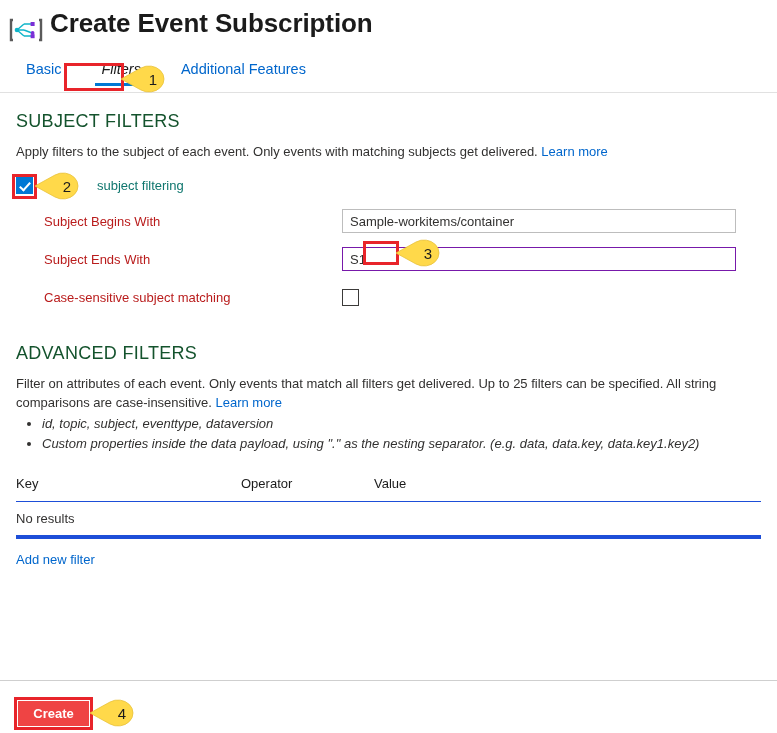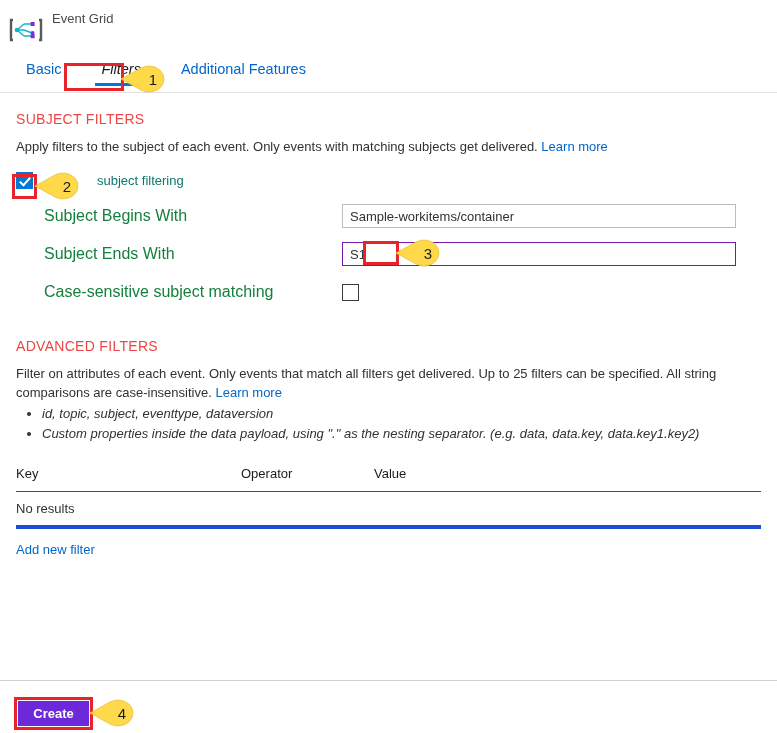--- a/index.html
+++ b/index.html
@@ -85,23 +85,23 @@
   .header-rule {
     border-top: 1px solid #e1e1e1;
     margin-top: 0;
   }
 
   
   .content {
     padding: 18px 16px 0 16px;
   }
   .section-title {
-    font-size: 14px;
+    font-size: 18px;
     letter-spacing: 0.3px;
-    color: #ef4444;
+    color: #14532d;
     margin-bottom: 10px;
   }
   .section-desc {
     font-size: 13px;
     color: #323130;
     line-height: 19px;
     max-width: 748px;
   }
   a.link, .link {
     color: #0066cc;
@@ -150,22 +150,22 @@
   
   .form-row {
     display: flex;
     align-items: center;
     margin-top: 14px;
     height: 24px;
   }
   .form-label {
     width: 326px;
     flex: 0 0 326px;
-    font-size: 16px;
-    color: #15803d;
+    font-size: 13px;
+    color: #b91c1c;
     padding-left: 28px;
     box-sizing: border-box;
   }
   .textbox {
     width: 394px;
     height: 24px;
     box-sizing: border-box;
     border: 1px solid #bdbdbd;
     background: #ffffff;
     font-family: "Liberation Sans", sans-serif;
@@ -237,21 +237,21 @@
     right: 0;
     top: 680px;
     border-top: 1px solid #cfcfcf;
   }
   .create-btn {
     position: absolute;
     left: 18px;
     top: 701px;
     width: 71px;
     height: 25px;
-    background: #6d28d9;
+    background: #ef4444;
     color: #ffffff;
     font-size: 13px;
     font-weight: bold;
     font-family: "Liberation Sans", sans-serif;
     border: none;
     cursor: pointer;
     padding: 0;
     line-height: 25px;
     text-align: center;
   }
@@ -306,21 +306,21 @@
           <path d="M16 18 L24 21"></path>
           <path d="M16 24 L24 24"></path>
         </g>
         <circle cx="9" cy="18" r="2.3" fill="#0fb5c9"></circle>
         <rect x="22.6" y="10" width="4" height="4" fill="#7a2ed6"></rect>
         <circle cx="24.6" cy="21" r="1.9" fill="#7a2ed6"></circle>
         <rect x="22.6" y="22.2" width="4" height="4" fill="#7a2ed6"></rect>
       </svg>
     </span>
     <div class="header-text">
-      <div class="page-subtitle">Event Grid</div>
+      <div class="page-title">Create Event Subscription</div>
     </div>
   </div>
 
   <div class="tabs">
     <div class="tab">Basic</div>
     <div class="tab active">Filters</div>
     <div class="tab">Additional Features</div>
   </div>
   <div class="header-rule"></div>
 </div>

